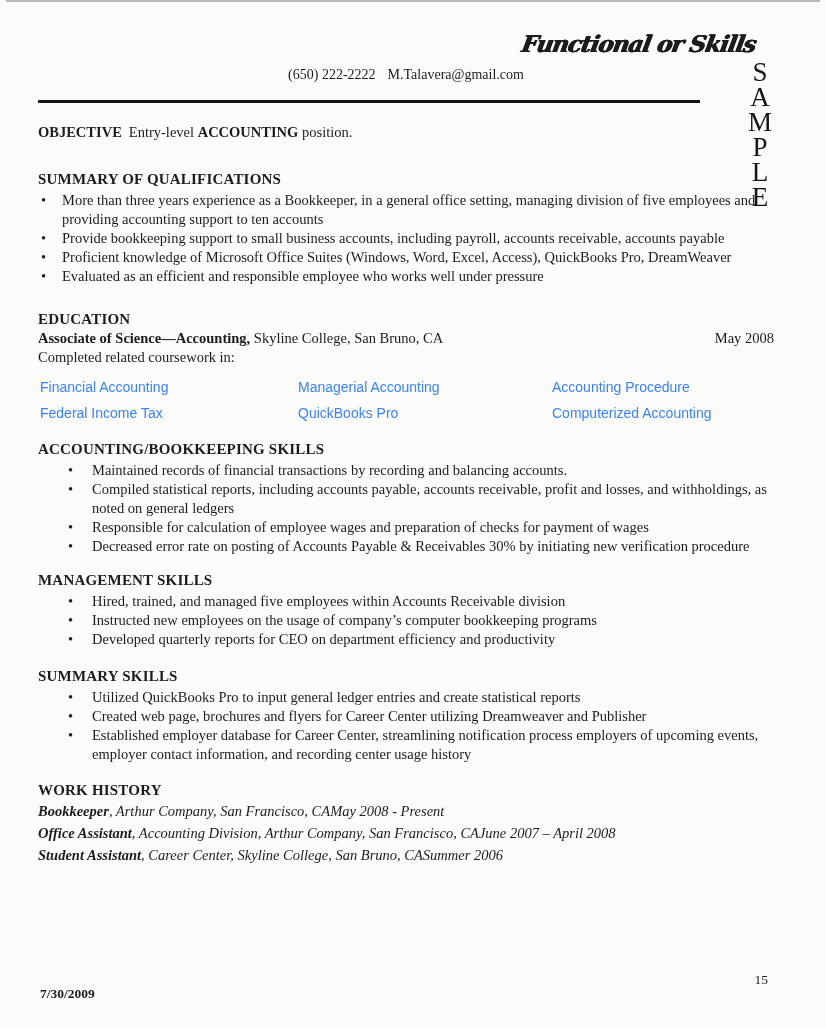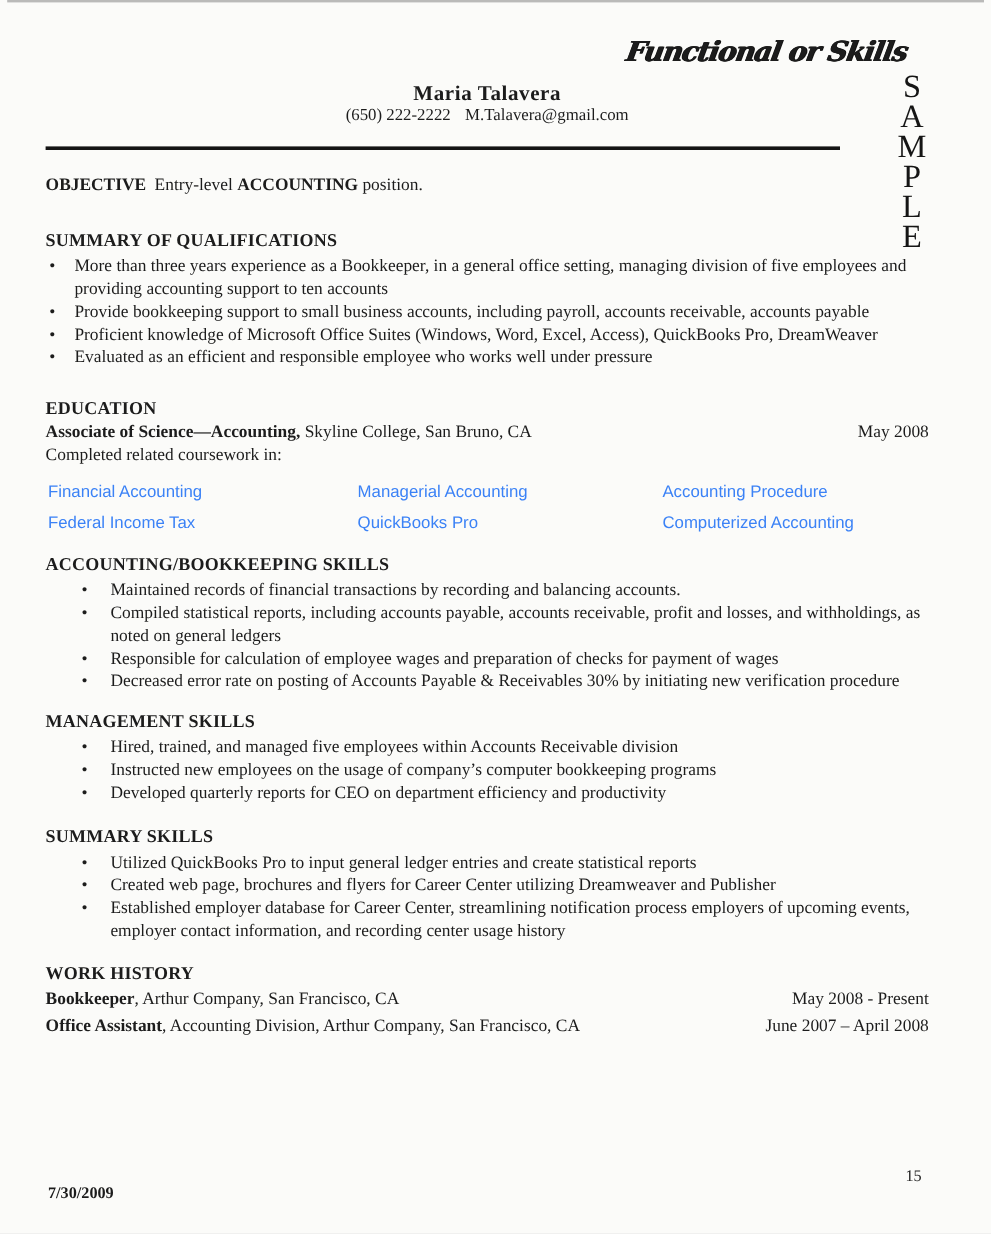--- a/index.html
+++ b/index.html
@@ -96,21 +96,21 @@
     row-gap: 9px;
     margin-top: 12px;
     font-family: "Liberation Sans", "DejaVu Sans", sans-serif;
     font-size: 14px;
     line-height: 17px;
     color: #3b82f6;
   }
   .courses .course { padding-left: 2px; }
 
   
-  .wh-row { display: flex; justify-content: space-between; line-height: 22px; }
+  .wh-row { display: flex; line-height: 22px; font-style: italic; }
   .wh-row b { font-weight: bold; }
   .wh-date { text-align: right; white-space: nowrap; }
 
   
   .footer-date { position: absolute; left: 40px; bottom: 26px; font-size: 13.5px; font-weight: bold; }
   .footer-page { position: absolute; right: 58px; bottom: 40px; font-size: 13.5px; }
 </style>
 </head>
 <body>
 
@@ -121,21 +121,20 @@
   <div class="sample">
     <span>S</span>
     <span>A</span>
     <span>M</span>
     <span>P</span>
     <span>L</span>
     <span>E</span>
   </div>
 
   <header class="hdr">
-    <div class="name">Maria Talavera</div>
     <div class="contact"><span>(650) 222-2222</span><span class="email">M.Talavera@gmail.com</span></div>
   </header>
 
   <div class="rule"></div>
 
   <p class="objective"><span class="oh">OBJECTIVE</span><span>Entry-level</span> <b>ACCOUNTING</b> <span>position.</span></p>
 
   <section>
     <h2 class="mt-summary">SUMMARY OF QUALIFICATIONS</h2>
     <ul class="l1">
@@ -194,18 +193,22 @@
   <section>
     <h2 class="mt-work">WORK HISTORY</h2>
     <div class="wh-row">
       <div><b>Bookkeeper</b><span>, Arthur Company, San Francisco, CA</span></div>
       <div class="wh-date">May 2008 - Present</div>
     </div>
     <div class="wh-row">
       <div><b>Office Assistant</b><span>, Accounting Division, Arthur Company, San Francisco, CA</span></div>
       <div class="wh-date">June 2007 – April 2008</div>
     </div>
+    <div class="wh-row">
+      <div><b>Student Assistant</b><span>, Career Center, Skyline College, San Bruno, CA</span></div>
+      <div class="wh-date">Summer 2006</div>
+    </div>
   </section>
 
   <div class="footer-date">7/30/2009</div>
   <div class="footer-page">15</div>
 
 </div>
 
 </body></html>

